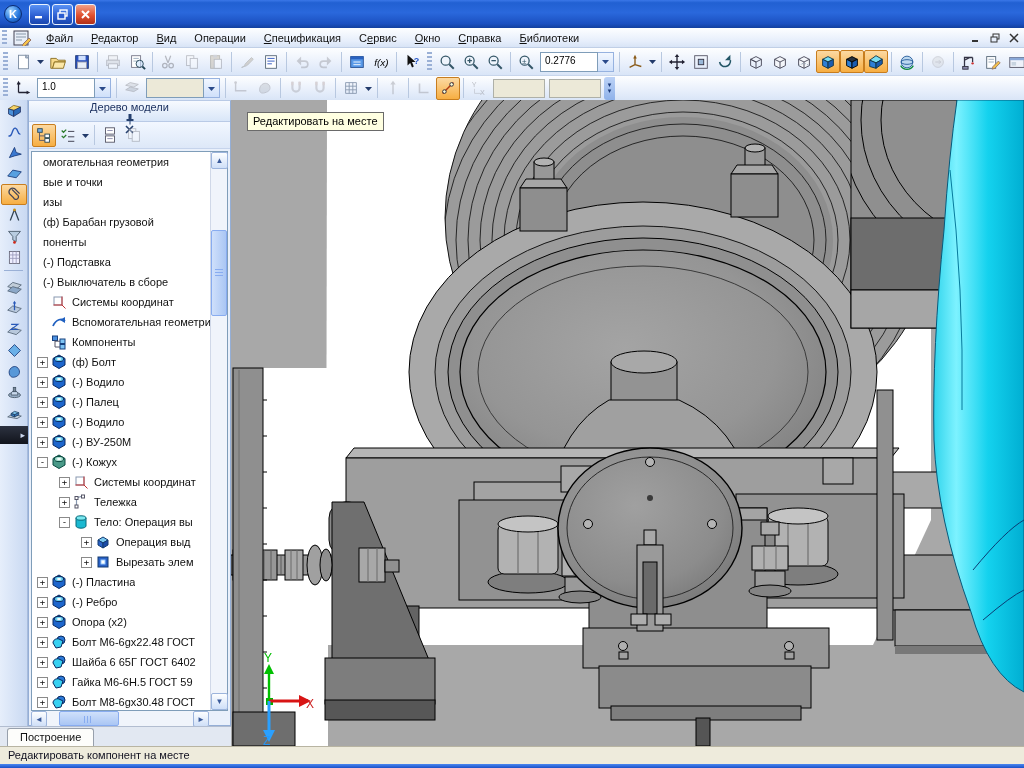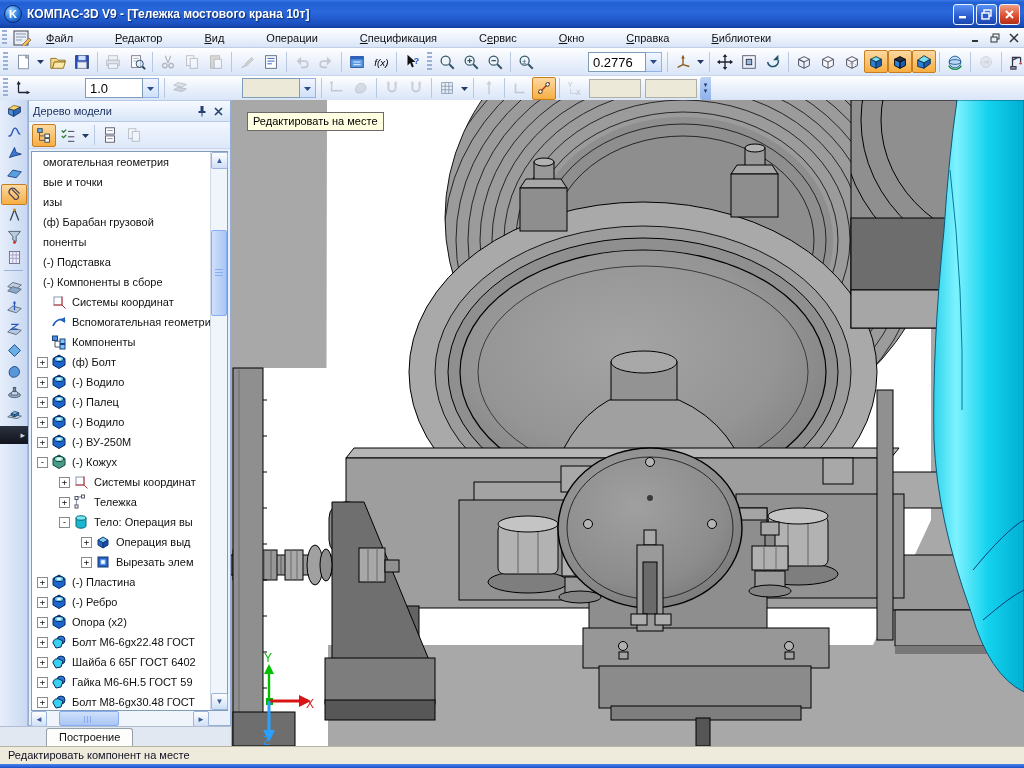--- a/index.html
+++ b/index.html
@@ -39,41 +39,41 @@
 #toolbar2 { top:76px; height:25px; border-bottom:1px solid #b9c9e2; }
 .tb-handle { width:5px; height:20px; margin:0 3px;
   background:repeating-linear-gradient(180deg,#9ab0d6 0 2px,transparent 2px 4px); flex:none; }
 .tb-sep { width:1px; height:20px; background:#b8c8e0; margin:0 3px; flex:none; }
 .tb-btn { width:24px; height:23px; display:flex; align-items:center; justify-content:center;
   border:1px solid transparent; border-radius:2px; flex:none; }
 .tb-btn.sel { background:linear-gradient(180deg,#fcd9a2,#f7ae42); border-color:#c87d1e; }
 .tb-btn.dis { opacity:.38; filter:grayscale(60%); }
 .tb-drop { width:11px; height:23px; display:flex; align-items:center; justify-content:center; flex:none; }
 .tb-combo { display:flex; height:20px; flex:none; margin:0 2px; }
-.tb-combo .val { width:58px; background:#fff; border:1px solid #7f9db9; padding:2px 4px; font-size:13px;margin-left:48px; }
+.tb-combo .val { width:58px; background:#fff; border:1px solid #7f9db9; padding:2px 4px; font-size:10px; }
 .tb-combo .arr { width:16px; background:linear-gradient(180deg,#f2f7ff,#cfe0fa); border:1px solid #96b2e0; border-left:none;
   display:flex; align-items:center; justify-content:center; }
 .tb-field { width:52px; height:19px; background:#ece9d8; border:1px solid #aeb0a8; margin:0 2px; flex:none; }
 .tb-chevron { width:11px; height:23px; margin-left:1px; border-radius:3px 0 0 3px; flex:none;
   background:linear-gradient(180deg,#bcd2f6,#8fb2ea); display:flex; flex-direction:column; align-items:center; justify-content:center; color:#1a3a7a; font-size:7px; line-height:6px; }
 
 
 #leftstrip { position:absolute; left:0; top:100px; width:28px; height:646px;
   background:linear-gradient(90deg,#e6eefb,#c9d9f2); border-right:1px solid #a8bcdc; }
 #leftstrip .lb { width:26px; height:21px; display:flex; align-items:center; justify-content:center; margin-left:1px; }
 #leftstrip .lb.sel { background:linear-gradient(180deg,#fcd9a2,#f7ae42); border:1px solid #c87d1e; border-radius:2px; }
 #leftstrip .lsep { height:5px; border-top:1px solid #9ab0d6; margin:2px 4px; }
 #leftstrip .wedge { margin-top:2px; width:28px; height:18px; background:linear-gradient(180deg,#2c3240,#11141c);
   color:#cdd8ee; display:flex; align-items:center; justify-content:flex-end; padding-right:3px; font-size:9px; }
 
 
 #treepanel { position:absolute; left:28px; top:100px; width:203px; height:626px;
   background:#e9f0fb; border:1px solid #94aed6; border-top:1px solid #b9cae6; }
 #treeheader { height:21px; background:linear-gradient(180deg,#f7faff,#d9e6f8); border-bottom:1px solid #b9cae6;
-  display:flex; align-items:center; padding:0 4px; color:#16ood; }
+  display:flex; align-items:center; padding:0 4px; color:#16ood;flex-direction:column; }
 #treeheader .t { flex:1; color:#1a2f5e; }
 #treeheader .hbtn { width:16px; height:15px; display:flex; align-items:center; justify-content:center; color:#25406e; }
 #treetoolbar { height:27px; display:flex; align-items:center; padding-left:3px; border-bottom:1px solid #c6d4ec;
   background:linear-gradient(180deg,#f2f7ff,#dde8f8); }
 #treelist { position:absolute; left:2px; top:50px; width:197px; height:560px; background:#fff;
   border:1px solid #7f9db9; overflow:hidden; }
 .tree-row { height:20px; display:flex; align-items:center; white-space:nowrap; overflow:hidden; color:#101010; }
 .tree-row .exp { width:11px; height:11px; border:1px solid #8a8a8a; background:#fff; flex:none;
   font-size:9px; line-height:9px; text-align:center; margin-right:3px; font-family:"DejaVu Sans Mono",monospace; }
 .tree-row .t-icon { width:17px; height:16px; flex:none; margin-right:4px; }
@@ -93,41 +93,40 @@
 #hscroll .lf { position:absolute; left:0; top:0; width:16px; height:16px; }
 #hscroll .rt { position:absolute; right:0; top:0; width:16px; height:16px; }
 #hscroll .thumb { position:absolute; left:28px; top:0; width:60px; height:15px;
   background:linear-gradient(180deg,#cfe0fb,#aac6f4); border:1px solid #88acf0; border-radius:2px; }
 #hscroll .thumb i { display:block; margin:4px 0 0 24px; width:1px; height:7px; background:#88acf0; box-shadow:3px 0 #88acf0,6px 0 #88acf0; float:left; }
 
 
 #tabstrip { position:absolute; left:0; top:726px; width:231px; height:20px;
   background:#e2e8f2; border-top:1px solid #b2bdd0; display:flex; align-items:flex-start; padding-left:7px; }
 #tab-build { background:#fdfdfb; border:1px solid #98a0ac; border-bottom:none; border-radius:3px 3px 0 0;
-  padding:2px 12px 3px; margin-top:1px; color:#111;margin-left:39px; }
+  padding:2px 12px 3px; margin-top:1px; color:#111; }
 #statusbar { position:absolute; left:0; top:746px; width:1024px; height:22px; background:#eeebdc;
   border-top:1px solid #b8b4a2; }
 #statusbar .txt { padding:2px 0 0 8px; color:#101020; }
 #statusbar .blue { position:absolute; left:0; bottom:0; width:1024px; height:4px;
   background:linear-gradient(180deg,#4a86f0,#1a50c8); }
 
 
 #viewport { position:absolute; left:231px; top:100px; width:813px; height:646px; background:#a21caf; overflow:hidden; }
 #tooltip { position:absolute; left:16px; top:12px; background:#ffffe1; border:1px solid #6a6a6a;
   padding:2px 5px 3px; color:#000; z-index:5; }
 svg text { font-family:"Liberation Sans",sans-serif; }
 </style>
 </head>
 <body>
 
 <div id="app">
 
   <div id="titlebar">
     <div class="app-icon">K</div>
-    <div class="title">КОМПАС-3D V9 - [Тележка мостового крана 10т]</div>
     <div class="winbtn">
       <svg width="11" height="11">
           <rect x="1" y="7" width="7" height="2.4" fill="#fff"></rect>
         </svg>
       </div>
     <div class="winbtn">
       <svg width="11" height="11">
           <rect x="3" y="1" width="7" height="6" fill="none" stroke="#fff" stroke-width="1.4"></rect>
           <rect x="1" y="4" width="7" height="6" fill="#2a5cd0" stroke="#fff" stroke-width="1.4"></rect>
         </svg>
@@ -139,21 +138,21 @@
       </div>
   </div>
 
   <div id="menubar">
     <div class="drag"></div>
     <svg class="doc-ico" viewBox="0 0 20 16">
         <rect x="1" y="1" width="14" height="14" fill="#e8eef8" stroke="#445"></rect>
         <path d="M3 4h10M3 7h10M3 10h6" stroke="#89a"></path>
         <path d="M10 14l6-6 2 2-6 6-3 1z" fill="#f4c24a" stroke="#976"></path>
       </svg>
-    <div id="menuitems" style="display:flex;gap:24px;">
+    <div id="menuitems" style="display:flex;">
         <span class="menu-item"><u>Ф</u>айл</span>
         <span class="menu-item"><u>Р</u>едактор</span>
         <span class="menu-item"><u>В</u>ид</span>
         <span class="menu-item">Операции</span>
         <span class="menu-item"><u>С</u>пецификация</span>
         <span class="menu-item">С<u>е</u>рвис</span>
         <span class="menu-item"><u>О</u>кно</span>
         <span class="menu-item"><u>С</u>правка</span>
         <span class="menu-item"><u>Б</u>иблиотеки</span>
       </div>
@@ -692,21 +691,21 @@
         <div class="tree-row lvl0">
           <span class="lbl">(ф) Барабан грузовой</span>
         </div>
         <div class="tree-row lvl0">
           <span class="lbl">поненты</span>
         </div>
         <div class="tree-row lvl0">
           <span class="lbl">(-) Подставка</span>
         </div>
         <div class="tree-row lvl0">
-          <span class="lbl">(-) Компоненты в сборе</span>
+          <span class="lbl">(-) Выключатель в сборе</span>
         </div>
         <div class="tree-row lvl0i">
           <span class="t-icon"><svg width="16" height="16" viewBox="0 0 16 16">
               <rect x="3" y="3" width="8" height="8" fill="#fff" stroke="#8898b0"></rect>
               <path d="M11 11l3.5 3.5M11 11V2.5M11 11H2.5" stroke="#c03030"></path>
             </svg></span>
           <span class="lbl">Системы координат</span>
         </div>
         <div class="tree-row lvl0i">
           <span class="t-icon"><svg width="16" height="16" viewBox="0 0 16 16">

